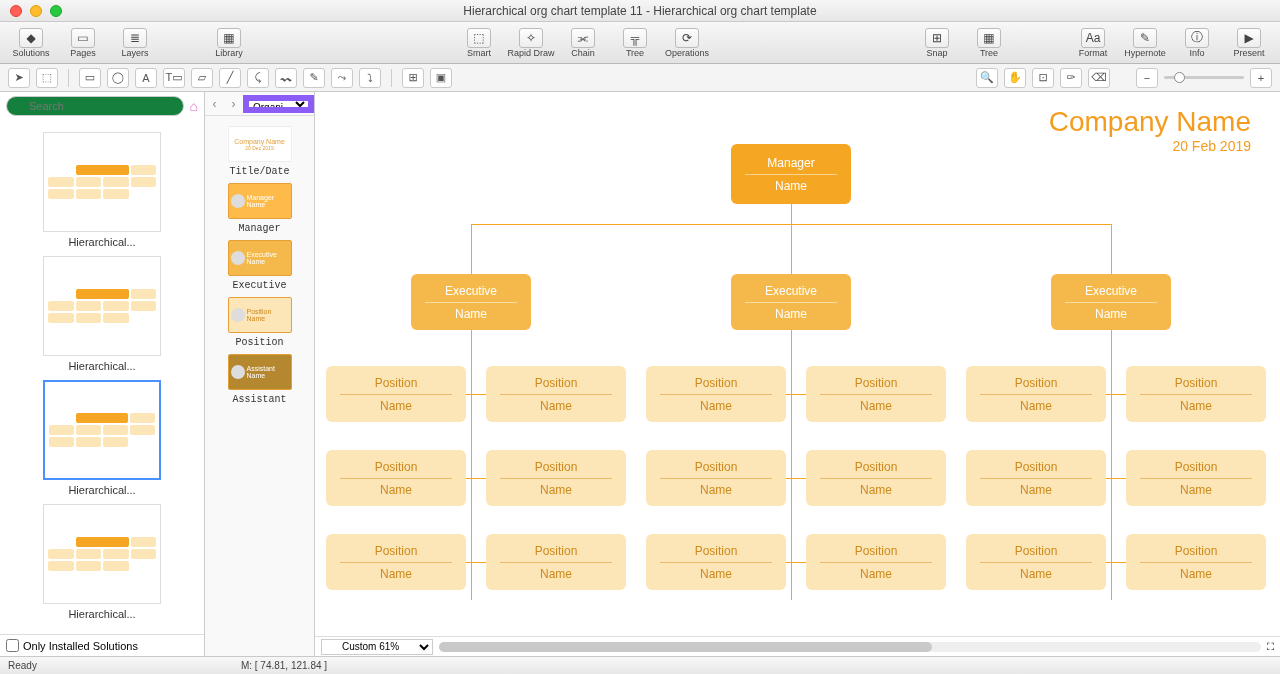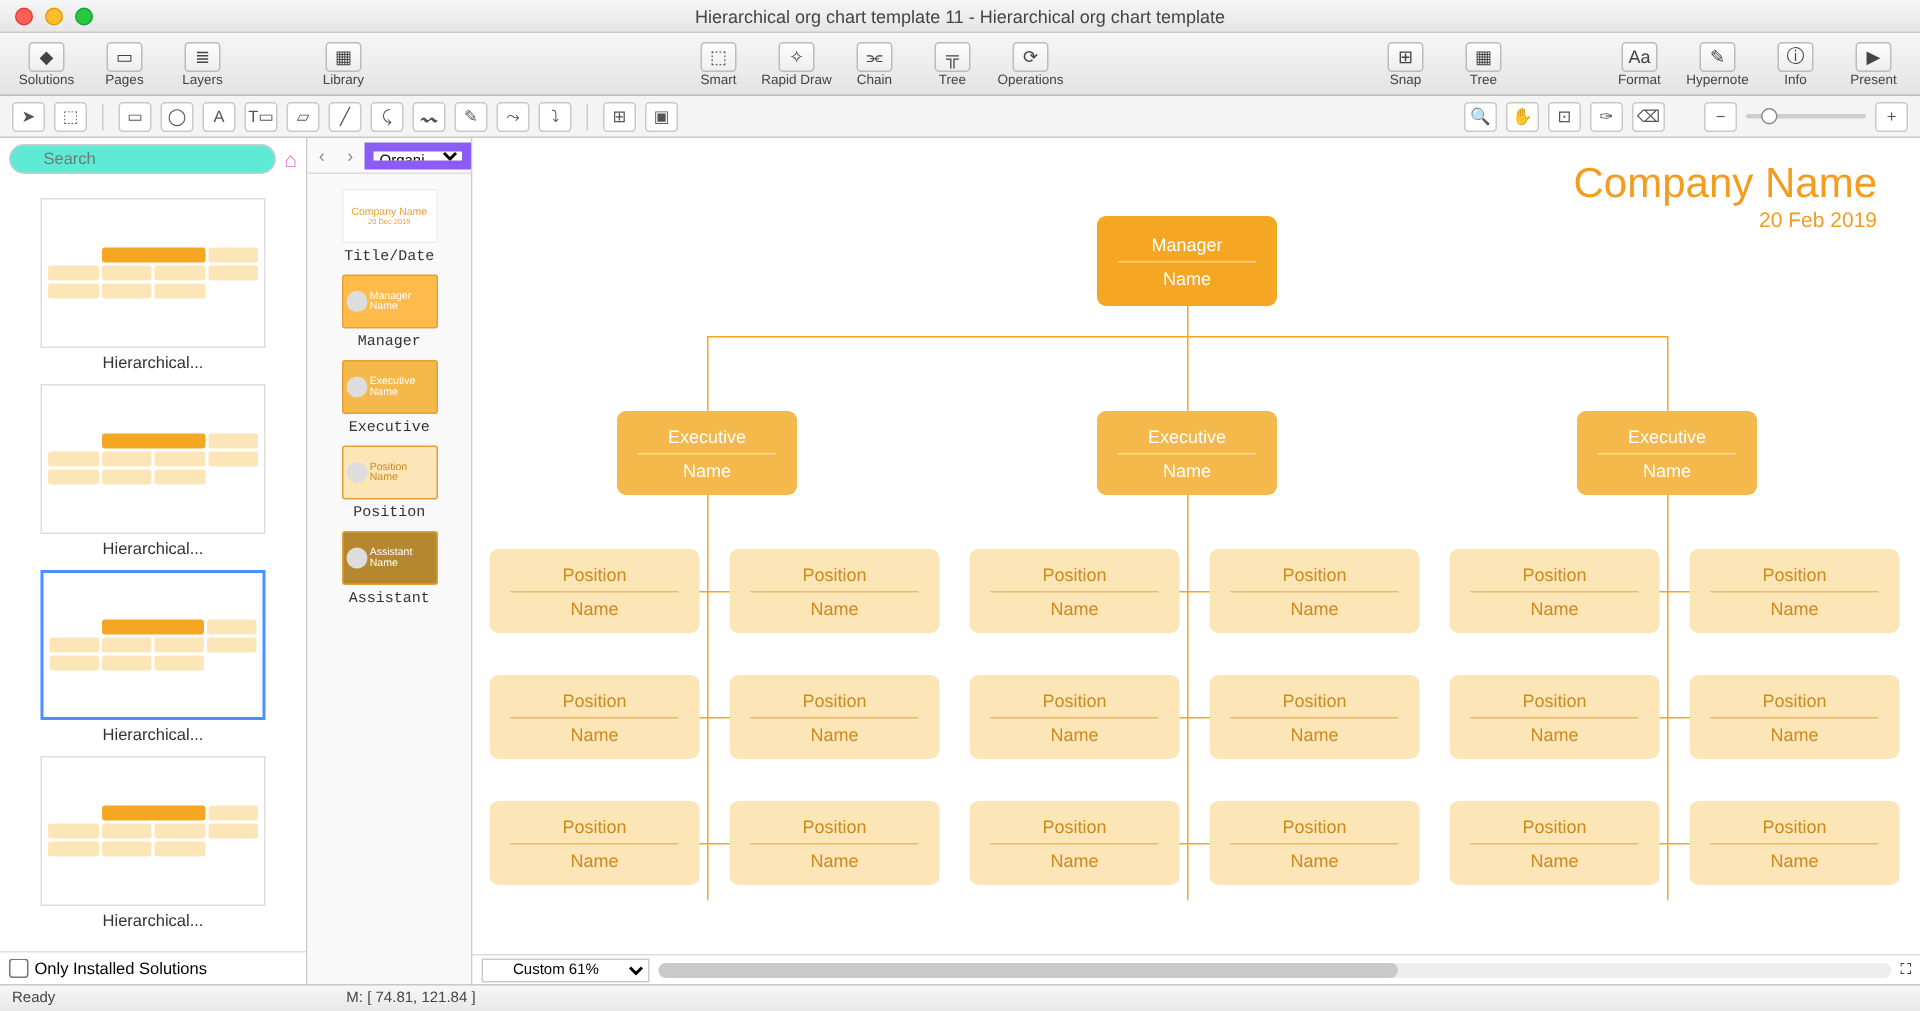--- a/index.html
+++ b/index.html
@@ -26,25 +26,25 @@
 .sbtn { width:22px; height:20px; border:1px solid #c9c9c9; border-radius:3px; background:#fff; display:flex; align-items:center; justify-content:center; font-size:11px; color:#555; cursor:pointer;}
 .sdiv { width:1px; height:18px; background:#ccc; margin:0 4px;}
 .zoom-slider { display:flex; align-items:center; gap:6px; margin-left:20px;}
 .slider-track{ width:80px; height:3px; background:#ccc; border-radius:2px; position:relative;}
 .slider-thumb{ position:absolute; left:10px; top:-4px; width:11px; height:11px; border-radius:50%; background:#fff; border:1px solid #888;}
 
 
 .body { display:flex; height: calc(674px - 22px - 42px - 28px - 18px); }
 .left-panel { width:205px; background:#fff; border-right:1px solid #ccc; display:flex; flex-direction:column;}
 .search-row{ display:flex; align-items:center; padding:4px 6px; gap:4px;}
-.search-input{ flex:1; height:20px; border:1px solid #ccc; border-radius:10px; padding:0 12px 0 22px; font-size:11px; background:#5eead4; position:relative;}
+.search-input{ flex:1; height:20px; border:1px solid #ccc; border-radius:10px; padding:0 12px 0 22px; font-size:11px; background:#15803d; position:relative;}
 .search-wrap{position:relative; flex:1;}
 .search-wrap::before{content:"🔍"; position:absolute; left:6px; top:2px; font-size:11px; color:#999;}
 .thumbs { flex:1; overflow:auto; padding:4px 10px;}
-.thumb { margin:8px auto 4px; width:150px; }
+.thumb { margin:8px auto 4px; width:118px; }
 .thumb .tbox{height:100px; border:1px solid #ddd; background:#fff; display:flex; align-items:center; justify-content:center; font-size:7px; color:#d99b2e; padding:4px;}
 .thumb.selected .tbox{ border:2px solid #4a90ff; }
 .thumb .tlabel{ text-align:center; font-size:11px; color:#333; margin-top:4px;}
 .only-installed{ padding:4px 6px; font-size:11px; border-top:1px solid #ddd; display:flex; align-items:center; gap:4px;}
 
 .lib-panel { width:110px; background:#f9f9f9; border-right:1px solid #ccc; display:flex; flex-direction:column;}
 .lib-header{ height:24px; display:flex; align-items:center; border-bottom:1px solid #ddd;}
 .lib-nav{ width:20px; text-align:center; color:#888; cursor:pointer; font-size:12px;}
 .lib-select{ flex:1; height:18px; font-size:10px; border:6px solid #8b5cf6; background:#fff;}
 .lib-items{ flex:1; overflow:auto; padding:4px;}
@@ -74,21 +74,21 @@
 
 .line{ position:absolute; background:#f5a623;}
 
 
 .zoom-row{ height:20px; border-top:1px solid #ddd; display:flex; align-items:center; padding:0 6px; font-size:10px; gap:6px;}
 .zoom-select{ height:16px; font-size:10px; border:1px solid #ccc; background:#fff; padding:0 16px;}
 .hscroll{ flex:1; height:10px; background:#eee; border-radius:5px; position:relative;}
 .hscroll .hthumb{ position:absolute; left:0; width:60%; height:100%; background:#c9c9c9; border-radius:5px;}
 
 
-.statusbar{ height:18px; background:linear-gradient(#f7f7f7,#e8e8e8); border-top:1px solid #c9c9c9; display:flex; align-items:center; font-size:10px; color:#444; padding:0 8px; gap:14px;}
+.statusbar{ height:18px; background:linear-gradient(#f7f7f7,#e8e8e8); border-top:1px solid #c9c9c9; display:flex; align-items:center; font-size:10px; color:#444; padding:0 8px; gap:24px;}
 
 
 .mini-org{display:grid; grid-template-columns:repeat(4,1fr); gap:2px; width:100%;}
 .mini-org div{background:#fce5b6; height:10px; border-radius:2px;}
 .mini-org .m-top{grid-column:2/4; background:#f5a623;}
 </style>
 </head>
 <body>
 
 <div class="titlebar">

